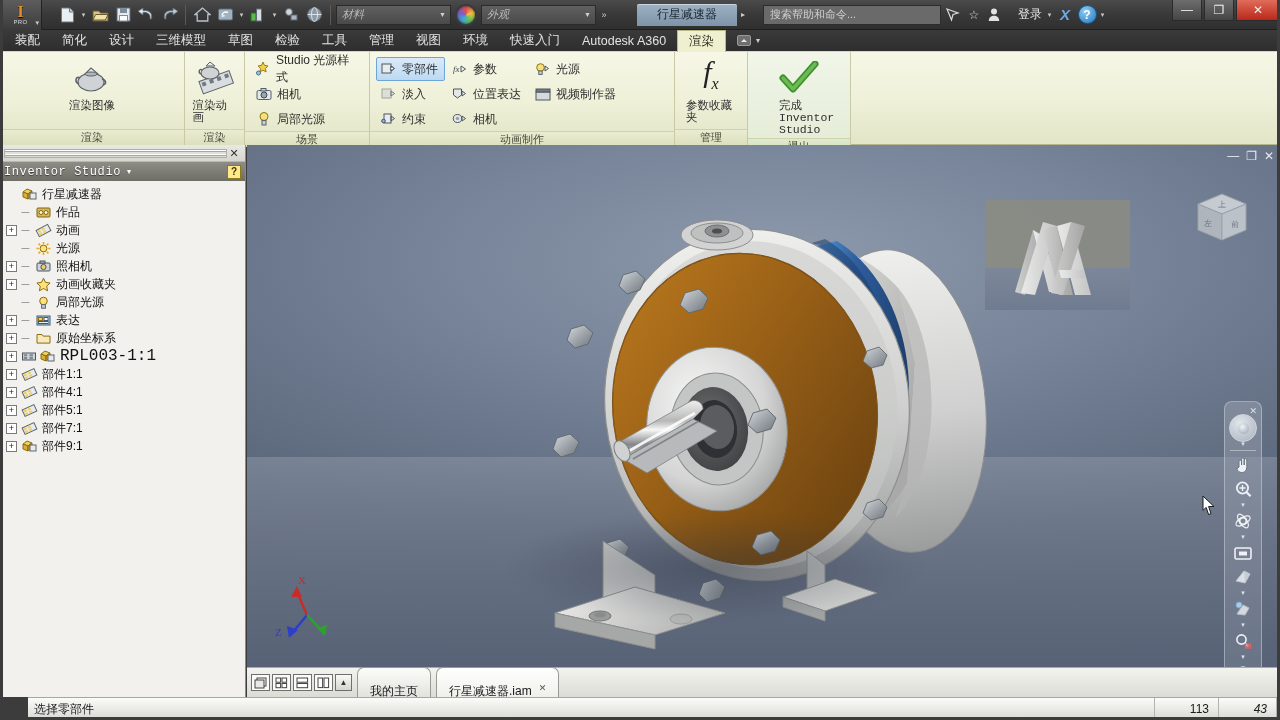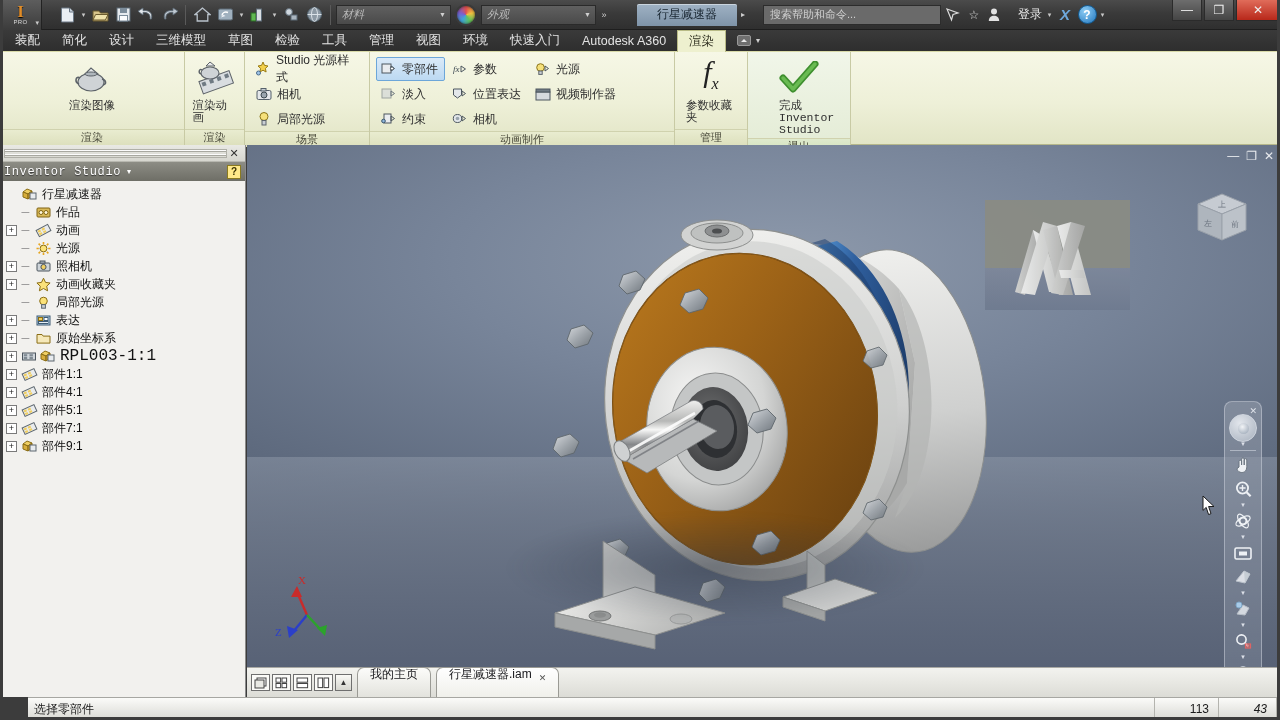--- a/index.html
+++ b/index.html
@@ -193,21 +193,21 @@
     position:absolute; left:247px; top:667px; width:1033px; height:30px;
     background:linear-gradient(180deg,#f3f3ef,#dcdcd6); border-top:1px solid #a9a9a4;
     display:flex; align-items:center; padding-left:4px; gap:2px;
   }
   .vtile{ width:19px;height:17px;border:1px solid #6f6f6f;background:#fbfbf8;
      display:flex;align-items:center;justify-content:center;}
   .vtile svg{display:block;}
   .upbtn{ width:17px;height:17px;border:1px solid #6f6f6f;
      background:linear-gradient(180deg,#fafaf6,#d6d6cf);
      display:flex;align-items:center;justify-content:center;font-size:8px;color:#333;}
-  .dtab{ height:21px; padding:15px 12px; display:flex;align-items:flex-end; font-size:12px;
+  .dtab{ height:21px; padding:15px 12px; display:flex;align-items:flex-start; font-size:12px;
      color:#16161a; background:linear-gradient(180deg,#fcfcfa,#e2e2dc);
      border:1px solid #9a9a94; border-bottom:none; border-radius:7px 7px 0 0; margin-left:3px;}
   .dtab.active{ background:linear-gradient(180deg,#ffffff,#f0f0ea); }
   .dtab .cx{ margin-left:7px; font-size:9px; color:#555; }
 
   
   .status{
     position:absolute; left:0; top:697px; width:1280px; height:23px;
     background:linear-gradient(180deg,#fbfbf9,#d9d9d3); border-top:1px solid #a7a7a2;
     display:flex; align-items:center; font-size:12px; color:#1b1b1b;margin-left:28px;

